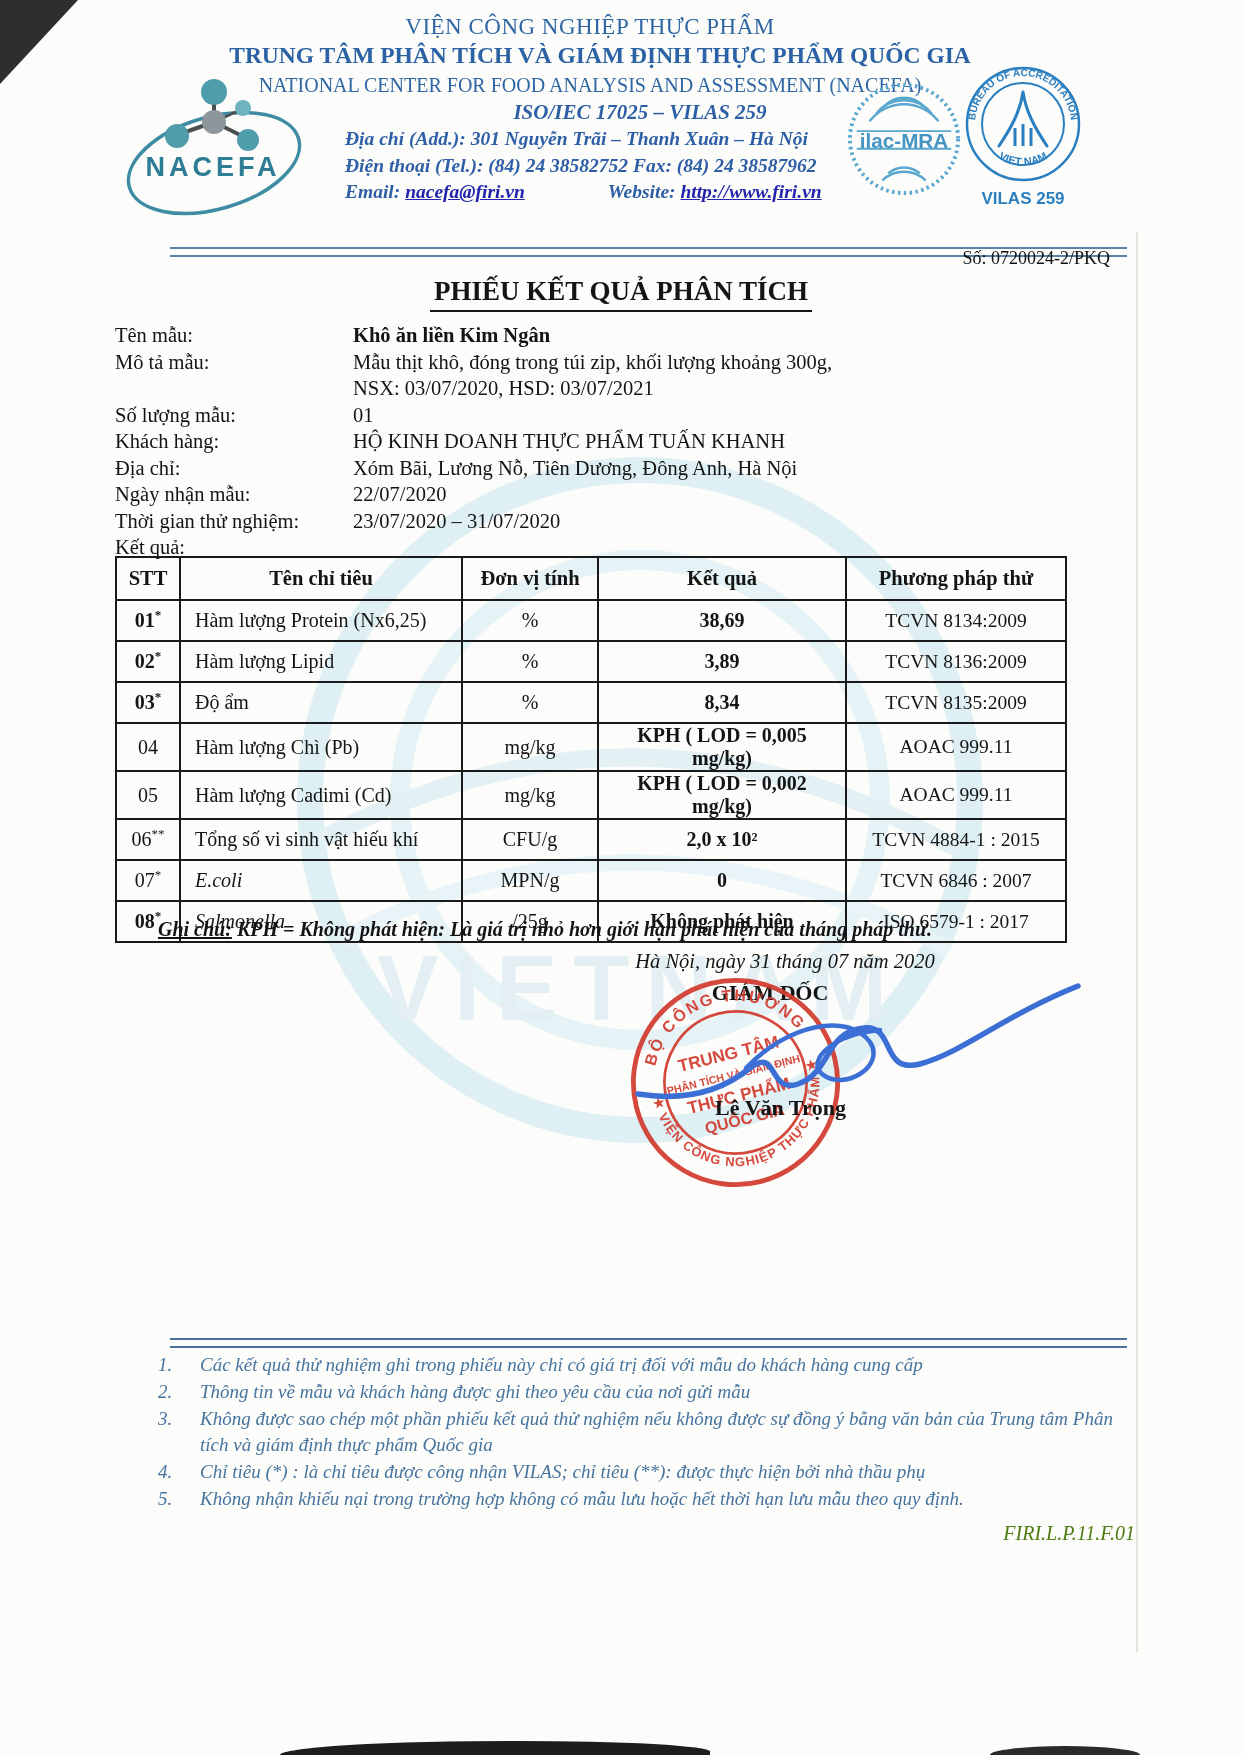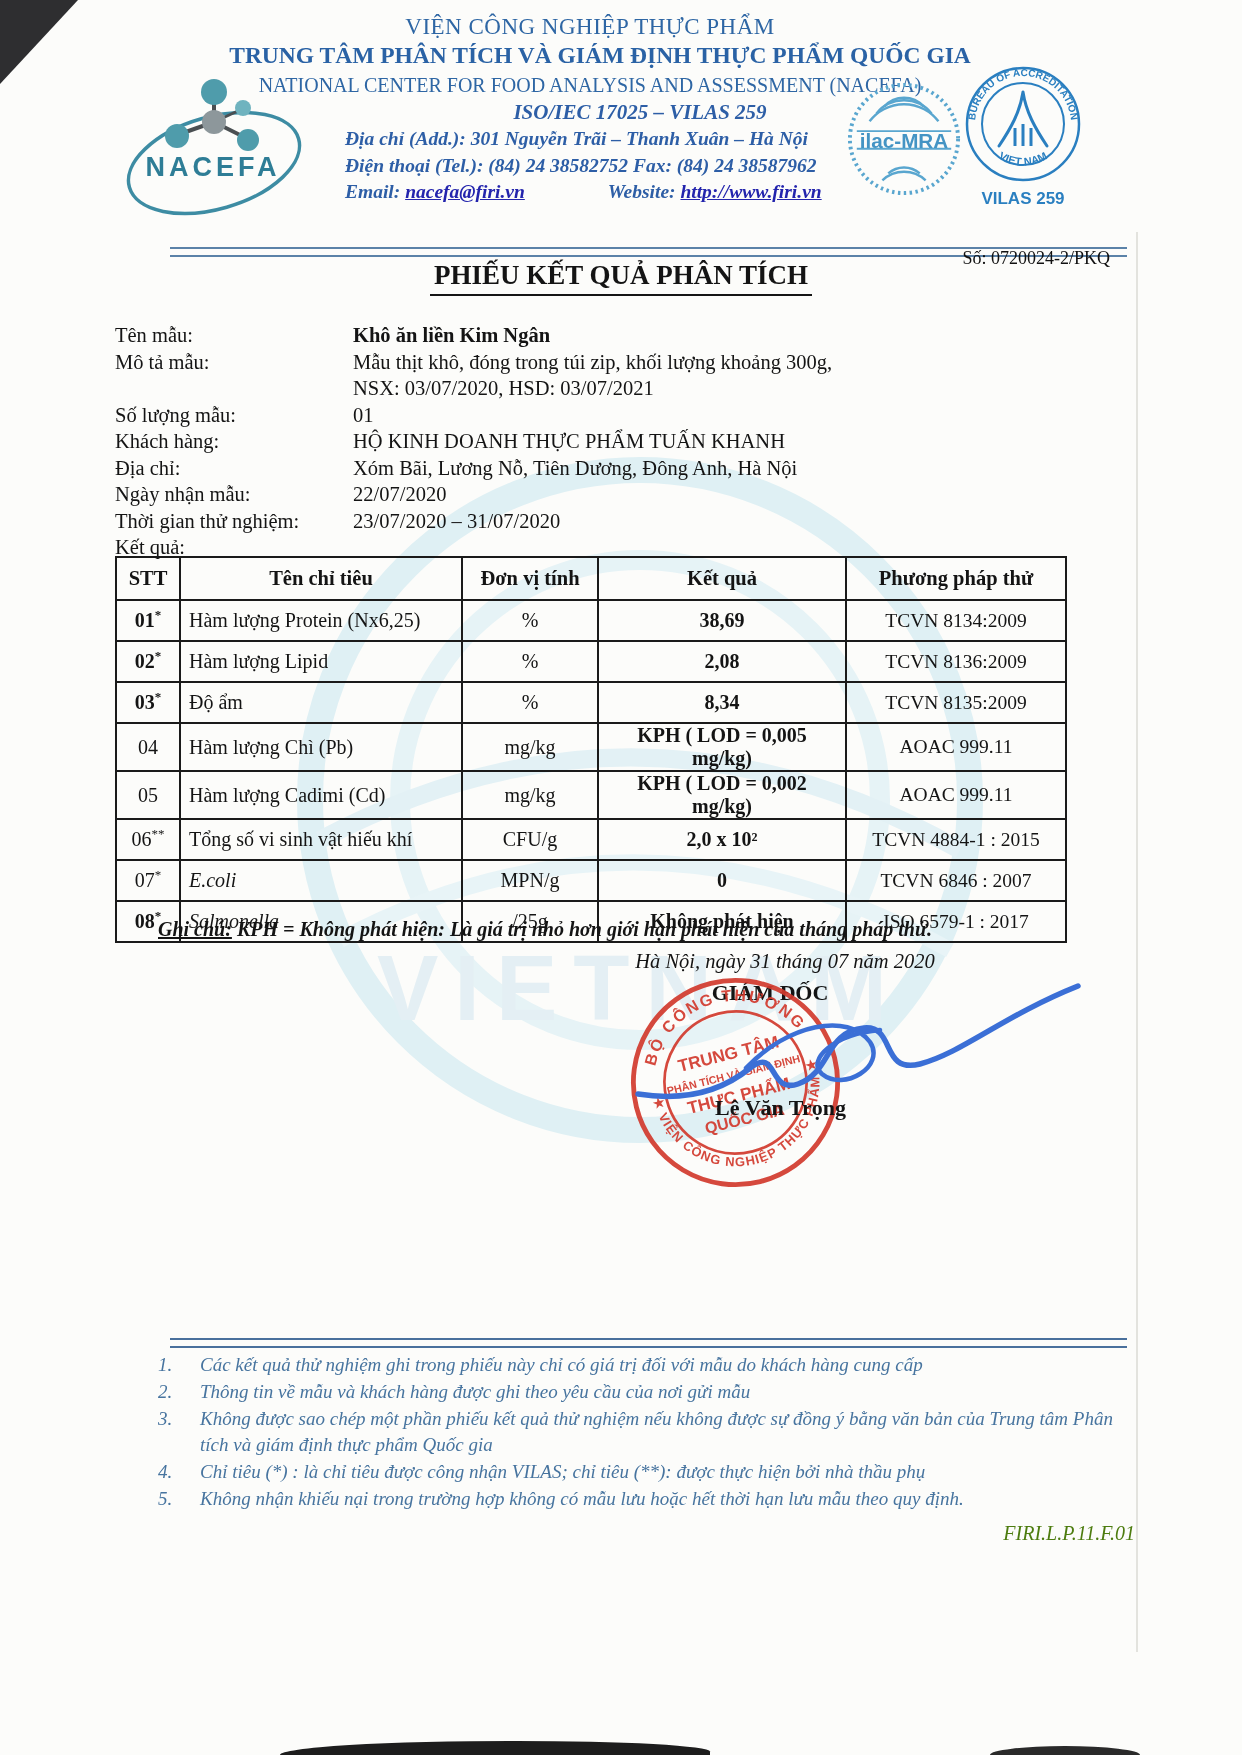--- a/index.html
+++ b/index.html
@@ -18,38 +18,38 @@
   .hdr-email{top:181px;left:345px;width:600px;}
   .hdr-link{color:#2324ad;text-decoration:underline;cursor:pointer;}
   .ws-gap{margin-left:78px;}
 
   
   .dbl-rule{height:6px;border-top:2.5px solid #5b82a8;border-bottom:2.5px solid #5b82a8;}
   .rule-top{top:247px;left:170px;width:957px;}
   .rule-bottom{top:1338px;left:170px;width:957px;border-color:#49709c;}
 
   .doc-number{top:248px;left:760px;width:350px;text-align:right;font-size:18px;color:#111;}
-  .doc-title{top:260px;left:221px;width:800px;text-align:center;font-size:27px;font-weight:bold;}
+  .doc-title{top:276px;left:221px;width:800px;text-align:center;font-size:27px;font-weight:bold;}
   .doc-title span{display:inline-block;border-bottom:2.5px solid #151515;padding:0 4px 3px;}
 
   
   .info{top:322px;left:115px;width:960px;font-size:20.5px;line-height:26.5px;}
   .info-row{display:flex;}
   .info-label{width:238px;flex:none;}
   .info-value{flex:1;}
   .v-bold{font-weight:bold;}
 
   
   .rtable{top:556px;left:115px;}
   table{border-collapse:collapse;table-layout:fixed;width:950px;}
   th,td{border:2px solid #1a1a1a;padding:0 10px;height:39px;font-size:20px;vertical-align:middle;}
   th{font-size:20.5px;font-weight:bold;text-align:center;height:41px;}
   td.c{text-align:center;}
   td.res{text-align:center;font-weight:bold;}
-  td.name{text-align:left;padding-left:8px;}
+  td.name{text-align:left;padding-left:14px;}
   td.stt{text-align:center;font-weight:bold;}
   .sup{font-size:13px;vertical-align:super;line-height:0;}
   .it{font-style:italic;}
   .method{font-size:19.5px;}
 
   
   .note{top:918px;left:158px;width:960px;font-size:20px;font-weight:bold;font-style:italic;}
   .note .nlabel{text-decoration:underline;}
   .place-date{top:950px;left:575px;width:420px;text-align:center;font-size:20.5px;font-style:italic;}
   .director{top:980px;left:640px;width:260px;text-align:center;font-size:22px;font-weight:bold;z-index:2;}
@@ -208,21 +208,21 @@
         <td class="stt"><span>01</span><span class="sup">*</span></td>
         <td class="name">Hàm lượng Protein (Nx6,25)</td>
         <td class="c">%</td>
         <td class="res">38,69</td>
         <td class="c method">TCVN 8134:2009</td>
       </tr>
       <tr>
         <td class="stt"><span>02</span><span class="sup">*</span></td>
         <td class="name">Hàm lượng Lipid</td>
         <td class="c">%</td>
-        <td class="res">2,08</td>
+        <td class="res">3,89</td>
         <td class="c method">TCVN 8136:2009</td>
       </tr>
       <tr>
         <td class="stt"><span>03</span><span class="sup">*</span></td>
         <td class="name">Độ ẩm</td>
         <td class="c">%</td>
         <td class="res">8,34</td>
         <td class="c method">TCVN 8135:2009</td>
       </tr>
       <tr>

